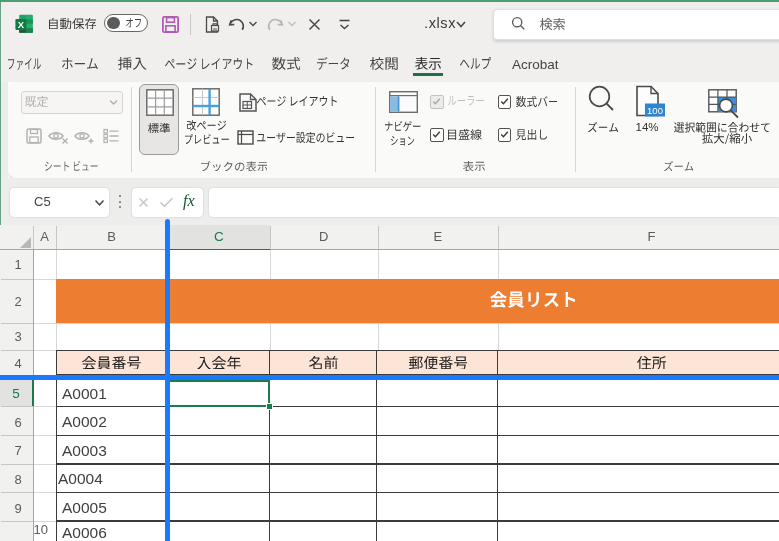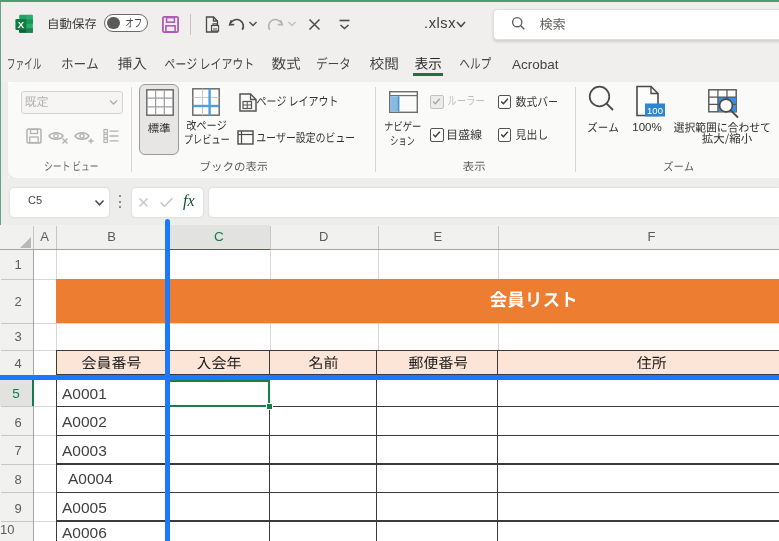--- a/index.html
+++ b/index.html
@@ -306,21 +306,21 @@
       <g transform="scale(0.92,1) translate(-0.92,9.76)">
         <path fill="#323130" d="M8.7 -9.4Q8.9 -9.2 9 -8.9Q9.2 -8.6 9.4 -8.3Q9.5 -8 9.6 -7.8L9 -7.5Q8.8 -7.9 8.6 -8.3Q8.3 -8.8 8.1 -9.1ZM10 -9.8Q10.2 -9.6 10.3 -9.3Q10.5 -9 10.7 -8.7Q10.9 -8.4 11 -8.2L10.4 -7.9Q10.2 -8.3 9.9 -8.7Q9.6 -9.2 9.4 -9.5ZM9 -7.5Q8.9 -7.4 8.8 -7.3Q8.7 -7.1 8.7 -7Q8.5 -6.4 8.1 -5.7Q7.8 -5.1 7.3 -4.4Q6.9 -3.7 6.4 -3.2Q5.8 -2.5 5 -1.8Q4.2 -1.1 3.4 -0.5Q2.6 0 1.7 0.5L0.9 -0.3Q1.8 -0.7 2.7 -1.2Q3.6 -1.8 4.3 -2.4Q5.1 -3.1 5.7 -3.7Q6.1 -4.2 6.4 -4.7Q6.8 -5.3 7.1 -5.9Q7.4 -6.5 7.6 -6.9Q7.5 -6.9 7.1 -6.9Q6.8 -6.9 6.3 -6.9Q5.8 -6.9 5.3 -6.9Q4.8 -6.9 4.3 -6.9Q3.9 -6.9 3.5 -6.9Q3.2 -6.9 3.1 -6.9Q2.9 -6.9 2.6 -6.9Q2.4 -6.9 2.2 -6.9Q2 -6.9 1.9 -6.9V-7.9Q2 -7.9 2.2 -7.9Q2.4 -7.9 2.7 -7.9Q2.9 -7.8 3.1 -7.8Q3.2 -7.8 3.5 -7.8Q3.9 -7.8 4.3 -7.8Q4.8 -7.8 5.3 -7.8Q5.8 -7.8 6.3 -7.8Q6.7 -7.8 7.1 -7.8Q7.4 -7.8 7.5 -7.8Q7.8 -7.8 8 -7.9Q8.3 -7.9 8.4 -7.9ZM6.5 -3.8Q7 -3.4 7.5 -2.9Q8 -2.5 8.5 -2Q9 -1.5 9.4 -1Q9.8 -0.5 10.1 -0.2L9.3 0.5Q8.9 -0 8.3 -0.7Q7.8 -1.3 7.1 -2Q6.5 -2.6 5.9 -3.1Z M12.7 -5Q12.8 -5 13.1 -5Q13.4 -4.9 13.7 -4.9Q14 -4.9 14.3 -4.9Q14.5 -4.9 14.8 -4.9Q15.2 -4.9 15.7 -4.9Q16.3 -4.9 16.8 -4.9Q17.4 -4.9 18 -4.9Q18.6 -4.9 19.1 -4.9Q19.6 -4.9 20 -4.9Q20.4 -4.9 20.6 -4.9Q21 -4.9 21.3 -4.9Q21.6 -5 21.8 -5V-3.9Q21.6 -3.9 21.3 -3.9Q21 -3.9 20.6 -3.9Q20.4 -3.9 20 -3.9Q19.6 -3.9 19.1 -3.9Q18.6 -3.9 18 -3.9Q17.4 -3.9 16.8 -3.9Q16.3 -3.9 15.7 -3.9Q15.2 -3.9 14.8 -3.9Q14.5 -3.9 14.3 -3.9Q13.8 -3.9 13.4 -3.9Q12.9 -3.9 12.7 -3.9Z M29 -8.6Q28.9 -8.4 28.8 -8.1Q28.7 -7.9 28.6 -7.5Q28.5 -7.2 28.4 -6.7Q28.2 -6.2 28 -5.6Q27.8 -4.9 27.6 -4.3Q27.3 -3.6 27.1 -3Q26.9 -2.3 26.7 -1.8Q26.5 -1.3 26.4 -1L25.4 -1Q25.5 -1.3 25.7 -1.9Q25.9 -2.4 26.1 -3.1Q26.4 -3.7 26.6 -4.4Q26.8 -5.1 27 -5.7Q27.2 -6.4 27.4 -6.9Q27.5 -7.4 27.6 -7.7Q27.7 -8.1 27.8 -8.3Q27.8 -8.6 27.9 -8.8ZM31.2 -4.7Q31.5 -4.3 31.9 -3.7Q32.2 -3.1 32.6 -2.4Q33 -1.7 33.3 -1.1Q33.6 -0.5 33.7 -0L32.8 0.4Q32.6 -0.1 32.3 -0.7Q32 -1.4 31.7 -2Q31.3 -2.7 31 -3.3Q30.6 -3.9 30.3 -4.3ZM24.9 -1.3Q25.3 -1.3 25.9 -1.4Q26.5 -1.4 27.2 -1.5Q27.9 -1.5 28.6 -1.6Q29.3 -1.7 30 -1.8Q30.7 -1.8 31.3 -1.9Q31.8 -2 32.2 -2L32.4 -1.1Q32 -1.1 31.5 -1Q30.9 -1 30.2 -0.9Q29.5 -0.8 28.7 -0.7Q28 -0.6 27.3 -0.6Q26.6 -0.5 26 -0.4Q25.4 -0.4 25 -0.3Q24.8 -0.3 24.5 -0.3Q24.3 -0.2 24 -0.2L23.8 -1.3Q24.1 -1.3 24.4 -1.3Q24.7 -1.3 24.9 -1.3Z"></path>
       </g>
     </svg>
   <svg class="ab" style="left:634px;top:85px;" width="32" height="33" viewBox="0 0 32 33">
     <path d="M3 1.5 h14 l7 7 v22 h-21 z" fill="#fdfdfd" stroke="#4a4a4a" stroke-width="1.6"></path>
     <path d="M17 1.5 v7 h7" fill="none" stroke="#4a4a4a" stroke-width="1.4"></path>
     <rect x="11" y="18.5" width="20" height="13" fill="#2e86d0"></rect>
     <text x="21" y="28.6" font-size="9.5" fill="#fff" text-anchor="middle" font-family="Liberation Sans">100</text>
   </svg>
-  <div class="ab" style="left:617px;top:121px;width:60px;text-align:center;font-size:11.5px;color:#323130;">100%</div>
+  <div class="ab" style="left:617px;top:121px;width:60px;text-align:center;font-size:11.5px;color:#323130;">14%</div>
   <svg class="ab" style="left:708px;top:89px;" width="32" height="31" viewBox="0 0 32 31">
     <rect x="0.8" y="0.8" width="27.4" height="22" fill="#fdfdfd" stroke="#555" stroke-width="1.4"></rect>
     <rect x="9.9" y="8.1" width="18.3" height="14.7" fill="#3c8ee0"></rect>
     <path d="M9.9 0.8 v22 M19 0.8 v22 M0.8 8.1 h27.4 M0.8 15.4 h27.4" stroke="#555" stroke-width="1.2"></path>
     <circle cx="18" cy="16.5" r="6.4" fill="#fdfdfd" stroke="#4a4a4a" stroke-width="1.6"></circle>
     <path d="M22.8 21.3 L30 28.5" stroke="#4a4a4a" stroke-width="1.9"></path>
   </svg>
   <svg class="ab" style="left:673.9px;top:122.2px;" width="95.7" height="10.7" viewBox="0 0 95.7 10.7">
       <g transform="scale(0.94,1) translate(-0.39,9.72)">
         <path fill="#323130" d="M2.8 -5.1V-1H1.9V-4.3H0.5V-5.1ZM2.8 -1.4Q3.2 -0.8 3.9 -0.4Q4.7 -0.1 5.7 -0.1Q6.2 -0.1 6.9 -0.1Q7.6 -0.1 8.4 -0.1Q9.1 -0.1 9.8 -0.1Q10.6 -0.1 11.1 -0.2Q11.1 -0.1 11 0.1Q10.9 0.2 10.9 0.4Q10.9 0.5 10.8 0.7Q10.3 0.7 9.7 0.7Q9 0.7 8.3 0.7Q7.5 0.7 6.9 0.7Q6.2 0.7 5.7 0.7Q4.6 0.6 3.7 0.3Q2.9 -0 2.4 -0.7Q2 -0.3 1.6 0.1Q1.3 0.4 0.8 0.8L0.4 0Q0.8 -0.3 1.2 -0.7Q1.6 -1 2 -1.4ZM0.6 -9 1.2 -9.4Q1.6 -9.1 1.9 -8.8Q2.3 -8.4 2.6 -8.1Q2.9 -7.8 3 -7.5L2.3 -7Q2.1 -7.3 1.9 -7.6Q1.6 -8 1.3 -8.3Q0.9 -8.7 0.6 -9ZM3.6 -4.8H10.6V-4.1H3.6ZM3.2 -3H10.9V-2.4H3.2ZM5.3 -5.6H6.1V-2.7H5.3ZM8 -5.6H8.8V-2.7H8ZM3.9 -7.9H5.9V-8.6H3.5V-9.2H6.7V-7.3H3.9ZM3.7 -7.9H4.4V-6.7Q4.4 -6.5 4.5 -6.4Q4.5 -6.4 4.8 -6.4Q4.9 -6.4 5 -6.4Q5.2 -6.4 5.4 -6.4Q5.6 -6.4 5.8 -6.4Q6 -6.4 6.1 -6.4Q6.3 -6.4 6.3 -6.5Q6.4 -6.6 6.4 -7Q6.5 -6.9 6.7 -6.8Q6.9 -6.8 7.1 -6.7Q7 -6.2 6.8 -6Q6.6 -5.8 6.2 -5.8Q6.1 -5.8 5.9 -5.8Q5.7 -5.8 5.5 -5.8Q5.2 -5.8 5 -5.8Q4.8 -5.8 4.7 -5.8Q4.3 -5.8 4.1 -5.9Q3.8 -5.9 3.7 -6.1Q3.7 -6.3 3.7 -6.7ZM7.7 -7.9H9.7V-8.6H7.2V-9.2H10.4V-7.3H7.7ZM7.4 -7.9H8.2V-6.7Q8.2 -6.5 8.3 -6.5Q8.3 -6.4 8.6 -6.4Q8.7 -6.4 8.9 -6.4Q9.1 -6.4 9.3 -6.4Q9.5 -6.4 9.7 -6.4Q9.9 -6.4 10 -6.4Q10.2 -6.4 10.3 -6.5Q10.3 -6.6 10.4 -7Q10.5 -6.9 10.7 -6.9Q10.9 -6.8 11 -6.8Q11 -6.2 10.8 -6Q10.6 -5.8 10.1 -5.8Q10 -5.8 9.8 -5.8Q9.6 -5.8 9.3 -5.8Q9.1 -5.8 8.8 -5.8Q8.6 -5.8 8.5 -5.8Q8.1 -5.8 7.9 -5.9Q7.6 -5.9 7.5 -6.1Q7.4 -6.3 7.4 -6.7ZM7.8 -1.8 8.4 -2.2Q8.9 -2 9.3 -1.8Q9.7 -1.5 10.1 -1.3Q10.5 -1 10.8 -0.8L9.9 -0.4Q9.6 -0.8 9 -1.1Q8.4 -1.5 7.8 -1.8ZM5.7 -2.2 6.5 -2Q6 -1.6 5.4 -1.2Q4.8 -0.7 4.2 -0.5Q4.1 -0.6 4 -0.7Q3.9 -0.8 3.8 -0.9Q3.6 -1 3.6 -1Q4.1 -1.3 4.7 -1.6Q5.3 -1.9 5.7 -2.2Z M16.7 -9H17.6V-5.1Q17.6 -4.4 17.5 -3.6Q17.5 -2.8 17.3 -2Q17.1 -1.2 16.7 -0.4Q16.4 0.3 15.8 0.9Q15.7 0.8 15.6 0.7Q15.5 0.6 15.4 0.5Q15.2 0.4 15.1 0.3Q15.7 -0.2 16 -0.9Q16.3 -1.6 16.5 -2.3Q16.6 -3 16.7 -3.7Q16.7 -4.4 16.7 -5.1ZM19.8 -4.7Q20 -3.6 20.4 -2.6Q20.8 -1.7 21.4 -1Q22 -0.2 22.8 0.2Q22.7 0.3 22.5 0.4Q22.4 0.5 22.3 0.7Q22.2 0.8 22.1 0.9Q21.3 0.4 20.7 -0.4Q20.1 -1.2 19.6 -2.2Q19.2 -3.3 19 -4.6ZM17.1 -9H22.1V-4.4H17.1V-5.2H21.3V-8.2H17.1ZM12 -7.3H16.2V-6.5H12ZM13.8 -9.7H14.6V-0.1Q14.6 0.3 14.5 0.5Q14.4 0.7 14.1 0.8Q13.9 0.9 13.5 0.9Q13.1 0.9 12.4 0.9Q12.4 0.8 12.3 0.5Q12.3 0.3 12.2 0.1Q12.6 0.1 13 0.1Q13.4 0.1 13.5 0.1Q13.6 0.1 13.7 0.1Q13.8 0 13.8 -0.1ZM11.9 -3.6Q12.4 -3.7 13.1 -3.9Q13.8 -4 14.6 -4.2Q15.4 -4.4 16.2 -4.6L16.2 -3.8Q15.2 -3.5 14.1 -3.2Q13 -3 12.1 -2.8Z M23.7 -6.3H28.8V-5.7H23.7ZM23.5 -1.1H29V-0.4H23.5ZM29.7 -6.5H33.1V-5.7H29.7ZM25.9 -6.9H26.6V0.9H25.9ZM24.7 -3.1V-2.4H27.8V-3.1ZM24.7 -4.4V-3.7H27.8V-4.4ZM24 -5H28.6V-1.8H24ZM29.3 -6.5H30.1V-0.5Q30.1 -0.2 30.3 -0.1Q30.4 0 30.8 0Q30.9 0 31.1 0Q31.4 0 31.7 0Q32 0 32.3 0Q32.6 0 32.7 0Q33 0 33.1 -0.1Q33.2 -0.2 33.3 -0.6Q33.3 -0.9 33.3 -1.5Q33.5 -1.4 33.7 -1.3Q33.9 -1.2 34.1 -1.2Q34.1 -0.4 33.9 0Q33.8 0.4 33.5 0.6Q33.3 0.8 32.8 0.8Q32.7 0.8 32.5 0.8Q32.3 0.8 32 0.8Q31.7 0.8 31.5 0.8Q31.2 0.8 31 0.8Q30.8 0.8 30.7 0.8Q30.2 0.8 29.9 0.7Q29.6 0.6 29.4 0.3Q29.3 -0 29.3 -0.5ZM32.7 -6.5H33.5V-3Q33.5 -2.7 33.4 -2.5Q33.3 -2.3 33.1 -2.2Q32.9 -2.1 32.5 -2.1Q32.1 -2.1 31.5 -2.1Q31.4 -2.3 31.3 -2.5Q31.3 -2.7 31.2 -2.9Q31.6 -2.9 32 -2.9Q32.4 -2.9 32.5 -2.9Q32.6 -2.9 32.6 -2.9Q32.7 -3 32.7 -3.1ZM24.9 -8.8H28.6V-8H24.9ZM29.3 -8.8H34V-8H29.3ZM25.1 -9.7 25.9 -9.5Q25.6 -8.7 25.1 -8Q24.6 -7.3 24.1 -6.8Q24.1 -6.9 23.9 -7Q23.8 -7.1 23.7 -7.2Q23.5 -7.2 23.4 -7.3Q23.9 -7.7 24.4 -8.4Q24.8 -9 25.1 -9.7ZM29.6 -9.7 30.5 -9.5Q30.1 -8.7 29.6 -8.1Q29.1 -7.4 28.6 -6.9Q28.5 -7 28.3 -7.1Q28.2 -7.1 28.1 -7.2Q27.9 -7.3 27.8 -7.4Q28.4 -7.8 28.9 -8.4Q29.4 -9 29.6 -9.7ZM25.5 -8.2 26.3 -8.4Q26.4 -8.1 26.6 -7.8Q26.8 -7.4 26.9 -7.2L26.1 -7Q26 -7.2 25.9 -7.6Q25.7 -7.9 25.5 -8.2ZM30.4 -8.2 31.1 -8.4Q31.4 -8.1 31.7 -7.8Q31.9 -7.4 32.1 -7.1L31.3 -6.8Q31.2 -7.1 30.9 -7.5Q30.6 -7.9 30.4 -8.2Z M37.1 -6.3H43.6V-5.6H37.1ZM37 -4.1H43.6V-3.3H37ZM41.2 -7.8H42V-1H41.2ZM38.6 -7.8H39.4V-4.8Q39.4 -4 39.3 -3.3Q39.1 -2.5 38.8 -1.9Q38.4 -1.3 37.6 -0.8Q37.6 -0.9 37.5 -1Q37.4 -1.1 37.3 -1.2Q37.2 -1.3 37.1 -1.4Q37.8 -1.8 38.1 -2.3Q38.4 -2.9 38.5 -3.5Q38.6 -4.1 38.6 -4.8ZM35.5 -9.1H45.1V0.9H44.2V-8.3H36.3V0.9H35.5ZM36 -0.4H44.5V0.4H36Z M51.2 -7.8Q51.7 -7.7 52.3 -7.7Q53 -7.6 53.6 -7.6Q54.3 -7.6 54.9 -7.7Q55.5 -7.7 56 -7.8V-6.8Q55.5 -6.8 54.9 -6.8Q54.3 -6.7 53.6 -6.7Q53 -6.7 52.3 -6.8Q51.7 -6.8 51.2 -6.8ZM51.7 -3.1Q51.6 -2.8 51.6 -2.5Q51.5 -2.3 51.5 -2Q51.5 -1.8 51.6 -1.6Q51.7 -1.5 51.9 -1.3Q52.1 -1.2 52.5 -1.1Q52.9 -1 53.5 -1Q54.2 -1 54.9 -1.1Q55.6 -1.1 56.3 -1.3L56.3 -0.3Q55.8 -0.2 55.1 -0.1Q54.4 -0.1 53.5 -0.1Q52 -0.1 51.3 -0.5Q50.7 -1 50.7 -1.8Q50.7 -2.1 50.7 -2.4Q50.8 -2.7 50.9 -3.2ZM49.1 -8.6Q49 -8.6 49 -8.4Q48.9 -8.3 48.9 -8.1Q48.9 -8 48.8 -7.9Q48.8 -7.6 48.7 -7.1Q48.6 -6.7 48.5 -6.2Q48.5 -5.8 48.4 -5.3Q48.3 -4.8 48.3 -4.3Q48.3 -3.9 48.3 -3.5Q48.3 -3.1 48.3 -2.7Q48.3 -2.3 48.4 -1.9Q48.5 -2.1 48.6 -2.4Q48.7 -2.7 48.8 -3Q48.9 -3.3 49 -3.5L49.5 -3.2Q49.4 -2.8 49.2 -2.3Q49 -1.8 48.9 -1.3Q48.8 -0.9 48.7 -0.6Q48.7 -0.5 48.7 -0.3Q48.6 -0.2 48.6 -0.1Q48.7 0 48.7 0.1Q48.7 0.2 48.7 0.3L47.9 0.4Q47.7 -0.2 47.6 -1.2Q47.4 -2.1 47.4 -3.3Q47.4 -4 47.5 -4.6Q47.5 -5.3 47.6 -5.9Q47.7 -6.5 47.8 -7Q47.9 -7.6 47.9 -7.9Q48 -8.1 48 -8.3Q48 -8.6 48 -8.7Z M60.4 -5.9H66.2V-5.1H60.4ZM60.1 -0.3H66.3V0.5H60.1ZM59.8 -3.7H66.8V0.9H65.9V-2.9H60.6V0.9H59.8ZM63.2 -8.8Q62.8 -8.1 62 -7.3Q61.3 -6.6 60.3 -5.9Q59.4 -5.2 58.4 -4.7Q58.4 -4.8 58.3 -4.9Q58.2 -5 58.1 -5.2Q58 -5.3 57.9 -5.4Q58.9 -5.9 59.8 -6.6Q60.8 -7.3 61.5 -8.1Q62.3 -8.9 62.7 -9.6H63.6Q64.1 -9 64.7 -8.4Q65.3 -7.8 65.9 -7.2Q66.6 -6.7 67.3 -6.3Q68 -5.8 68.7 -5.5Q68.5 -5.3 68.4 -5.1Q68.2 -4.9 68.1 -4.7Q67.5 -5.1 66.8 -5.6Q66.1 -6 65.4 -6.6Q64.8 -7.1 64.2 -7.7Q63.6 -8.2 63.2 -8.8Z M75.1 -0.8Q75.8 -0.9 76.5 -1.2Q77.1 -1.4 77.6 -1.8Q78.2 -2.1 78.5 -2.7Q78.8 -3.3 78.8 -4Q78.8 -4.3 78.6 -4.7Q78.5 -5 78.2 -5.3Q77.9 -5.7 77.5 -5.9Q77.1 -6 76.5 -6Q75.4 -6 74.4 -5.5Q73.5 -4.9 72.6 -4.1L72.6 -5.1Q73.7 -6.1 74.7 -6.5Q75.8 -6.9 76.7 -6.9Q77.5 -6.9 78.1 -6.5Q78.8 -6.2 79.3 -5.5Q79.7 -4.9 79.7 -4Q79.7 -3.1 79.4 -2.4Q79.1 -1.8 78.5 -1.3Q78 -0.8 77.2 -0.5Q76.4 -0.1 75.5 0ZM72.5 -6.4Q72.3 -6.4 72.1 -6.3Q71.8 -6.3 71.4 -6.2Q71.1 -6.2 70.7 -6.1Q70.3 -6.1 70 -6L69.9 -7Q70.1 -7 70.3 -7Q70.4 -7 70.7 -7Q70.9 -7 71.2 -7Q71.6 -7.1 72 -7.1Q72.4 -7.2 72.7 -7.2Q73 -7.3 73.2 -7.4L73.6 -7Q73.5 -6.8 73.3 -6.6Q73.2 -6.4 73.1 -6.2Q73 -6 72.9 -5.9L72.5 -4.3Q72.3 -4 72 -3.6Q71.8 -3.1 71.4 -2.7Q71.1 -2.2 70.8 -1.8Q70.5 -1.3 70.2 -0.9L69.6 -1.7Q69.8 -2 70.1 -2.4Q70.4 -2.8 70.8 -3.2Q71.1 -3.6 71.4 -4.1Q71.7 -4.5 72 -4.9Q72.2 -5.3 72.3 -5.5L72.4 -6.1ZM72.4 -8.3Q72.4 -8.5 72.4 -8.7Q72.4 -8.9 72.3 -9.1L73.4 -9.1Q73.4 -8.9 73.3 -8.4Q73.2 -7.9 73.2 -7.2Q73.1 -6.6 73 -5.8Q73 -5.1 72.9 -4.4Q72.9 -3.6 72.9 -3Q72.9 -2.5 72.9 -2.1Q72.9 -1.6 72.9 -1.2Q72.9 -0.8 72.9 -0.3Q73 -0.1 73 0.1Q73 0.3 73 0.4H72Q72 0.3 72 0.1Q72 -0.1 72 -0.2Q72 -0.8 72 -1.2Q72.1 -1.7 72.1 -2.1Q72.1 -2.6 72.1 -3.2Q72.1 -3.4 72.1 -3.9Q72.1 -4.3 72.2 -4.9Q72.2 -5.4 72.2 -5.9Q72.3 -6.5 72.3 -7Q72.3 -7.5 72.3 -7.8Q72.4 -8.2 72.4 -8.3Z M89 -8.9Q89 -8.8 89 -8.6Q89 -8.5 89 -8.3Q89 -8.2 89 -8Q89 -7.7 88.9 -7.3Q88.9 -6.9 88.9 -6.6Q88.9 -6.2 88.9 -5.9Q88.9 -5.5 88.9 -5Q88.9 -4.4 88.8 -4Q88.8 -3.5 88.7 -3.2Q88.7 -2.8 88.5 -2.7Q88.3 -2.5 87.9 -2.5Q87.7 -2.5 87.4 -2.6Q87.1 -2.6 86.8 -2.6Q86.5 -2.7 86.3 -2.7L86.4 -3.5Q86.7 -3.4 87 -3.4Q87.3 -3.3 87.5 -3.3Q87.7 -3.3 87.8 -3.4Q87.9 -3.5 88 -3.7Q88 -3.9 88 -4.3Q88 -4.6 88.1 -5.1Q88.1 -5.5 88.1 -5.9Q88.1 -6.2 88.1 -6.6Q88.1 -7 88.1 -7.3Q88.1 -7.7 88.1 -8Q88.1 -8.1 88.1 -8.3Q88.1 -8.5 88.1 -8.6Q88.1 -8.8 88 -8.9ZM84.5 -8.5Q84.4 -8.3 84.4 -8.1Q84.4 -7.8 84.4 -7.6Q84.4 -7.2 84.4 -6.6Q84.4 -6.1 84.4 -5.4Q84.4 -4.8 84.4 -4.2Q84.4 -3.6 84.4 -3.1Q84.4 -2.6 84.4 -2.4Q84.4 -1.9 84.5 -1.6Q84.5 -1.3 84.7 -1.1Q84.9 -0.9 85.3 -0.8Q85.7 -0.7 86.4 -0.7Q87.1 -0.7 87.7 -0.7Q88.4 -0.8 88.9 -0.8Q89.5 -0.9 89.9 -1L89.8 0Q89.5 0 88.9 0.1Q88.3 0.1 87.7 0.2Q87.1 0.2 86.5 0.2Q85.5 0.2 84.9 0.1Q84.3 -0.1 84 -0.3Q83.7 -0.6 83.6 -1.1Q83.5 -1.6 83.5 -2.2Q83.5 -2.5 83.5 -2.9Q83.5 -3.4 83.5 -3.9Q83.5 -4.5 83.5 -5.1Q83.5 -5.6 83.5 -6.2Q83.5 -6.7 83.5 -7Q83.5 -7.4 83.5 -7.5Q83.5 -7.8 83.5 -8Q83.5 -8.2 83.5 -8.5ZM81 -5.8Q81.3 -5.8 81.6 -5.8Q81.9 -5.8 82.2 -5.8Q82.6 -5.9 83.3 -5.9Q84 -6 84.9 -6.1Q85.8 -6.2 86.7 -6.2Q87.7 -6.3 88.6 -6.4Q89.5 -6.5 90.2 -6.5Q90.4 -6.5 90.7 -6.5Q90.9 -6.6 91.1 -6.6V-5.7Q91 -5.7 90.9 -5.7Q90.7 -5.7 90.5 -5.7Q90.3 -5.7 90.2 -5.7Q89.7 -5.7 89.1 -5.6Q88.4 -5.6 87.7 -5.5Q86.9 -5.4 86.1 -5.4Q85.3 -5.3 84.6 -5.2Q83.8 -5.1 83.2 -5.1Q82.6 -5 82.3 -5Q82.1 -4.9 81.9 -4.9Q81.7 -4.9 81.5 -4.9Q81.3 -4.8 81.1 -4.8Z M93 -7.6Q93.3 -7.7 93.6 -7.7Q93.8 -7.7 94 -7.7Q94.3 -7.7 94.8 -7.8Q95.3 -7.8 96 -7.9Q96.7 -8 97.5 -8Q98.2 -8.1 99 -8.2Q99.7 -8.2 100.2 -8.3Q100.8 -8.3 101.3 -8.3Q101.8 -8.4 102.1 -8.4L102.1 -7.5Q101.8 -7.5 101.4 -7.4Q101 -7.4 100.6 -7.4Q100.2 -7.4 99.9 -7.3Q99.3 -7.1 98.8 -6.7Q98.3 -6.3 98 -5.8Q97.6 -5.2 97.4 -4.7Q97.3 -4.1 97.3 -3.6Q97.3 -3 97.5 -2.5Q97.7 -2 98.1 -1.6Q98.5 -1.3 99 -1Q99.5 -0.8 100.1 -0.7Q100.7 -0.6 101.2 -0.6L100.9 0.4Q100.3 0.3 99.6 0.2Q99 0 98.4 -0.3Q97.8 -0.6 97.3 -1Q96.9 -1.5 96.6 -2.1Q96.3 -2.7 96.3 -3.4Q96.3 -4.3 96.7 -5.1Q97 -5.9 97.5 -6.4Q98 -7 98.5 -7.3Q98.1 -7.3 97.6 -7.2Q97 -7.2 96.4 -7.1Q95.8 -7 95.2 -6.9Q94.5 -6.9 94 -6.8Q93.4 -6.7 93.1 -6.6Z"></path>
@@ -331,21 +331,21 @@
         <path fill="#323130" d="M7.3 -9.6H8.1V-7.3H7.3ZM4.8 -7.7H10.9V-6.9H4.8ZM4.5 -7.7H5.3V-5.1Q5.3 -4.4 5.2 -3.6Q5.2 -2.9 5 -2.1Q4.9 -1.2 4.6 -0.5Q4.3 0.3 3.9 0.9Q3.8 0.8 3.7 0.7Q3.5 0.6 3.4 0.6Q3.3 0.5 3.2 0.4Q3.6 -0.2 3.9 -0.9Q4.1 -1.6 4.3 -2.3Q4.4 -3 4.4 -3.7Q4.5 -4.4 4.5 -5.1ZM7.2 -6.2 8.1 -6Q8 -5.3 7.8 -4.5Q7.6 -3.7 7.4 -3Q7.3 -2.2 7.1 -1.5Q6.9 -0.8 6.7 -0.2L5.9 -0.4Q6.1 -1 6.3 -1.7Q6.5 -2.4 6.7 -3.2Q6.8 -4 7 -4.7Q7.1 -5.5 7.2 -6.2ZM5 -0.6Q5.7 -0.7 6.5 -0.7Q7.3 -0.8 8.3 -0.9Q9.2 -1 10.2 -1L10.2 -0.3Q9.3 -0.2 8.4 -0.1Q7.5 -0 6.7 0.1Q5.9 0.1 5.2 0.2ZM8.6 -3.4 9.3 -3.6Q9.7 -3 10.1 -2.2Q10.5 -1.4 10.7 -0.7Q11 0 11.1 0.6L10.3 0.9Q10.2 0.3 10 -0.4Q9.7 -1.1 9.3 -1.9Q9 -2.7 8.6 -3.4ZM0.3 -3.5Q1 -3.7 2 -4Q3 -4.3 4 -4.6L4.1 -3.8Q3.2 -3.5 2.2 -3.2Q1.3 -2.9 0.5 -2.7ZM0.5 -7.3H4V-6.5H0.5ZM2.1 -9.7H2.9V-0.1Q2.9 0.2 2.8 0.4Q2.7 0.6 2.5 0.7Q2.3 0.9 1.9 0.9Q1.5 0.9 1 0.9Q1 0.7 0.9 0.5Q0.8 0.3 0.7 0.1Q1.1 0.1 1.4 0.1Q1.7 0.1 1.9 0.1Q2 0.1 2 0Q2.1 -0 2.1 -0.1Z M12.2 -6.4H22.3V-5.5H12.2ZM17.8 -6Q18.2 -4.6 18.8 -3.4Q19.5 -2.2 20.4 -1.3Q21.3 -0.4 22.5 0.1Q22.4 0.2 22.3 0.3Q22.2 0.5 22.1 0.6Q21.9 0.8 21.9 0.9Q20.6 0.3 19.7 -0.7Q18.7 -1.7 18.1 -3Q17.4 -4.3 17 -5.8ZM16.8 -9.7H17.7Q17.7 -8.9 17.7 -8Q17.6 -7.1 17.5 -6.1Q17.4 -5.1 17.1 -4.1Q16.7 -3.1 16.2 -2.2Q15.6 -1.3 14.8 -0.5Q13.9 0.3 12.6 0.9Q12.5 0.7 12.4 0.5Q12.2 0.3 12 0.2Q13.2 -0.3 14 -1.1Q14.9 -1.8 15.4 -2.7Q15.9 -3.6 16.2 -4.5Q16.5 -5.4 16.6 -6.4Q16.7 -7.3 16.8 -8.1Q16.8 -9 16.8 -9.7Z M23.1 2.1 26.6 -9.1H27.3L23.9 2.1Z M34.7 -9.7H35.6V-8.1H34.7ZM35.9 -6.3 36.7 -6.1Q36.6 -5.6 36.4 -5Q36.3 -4.5 36.2 -4.1L35.5 -4.3Q35.5 -4.6 35.6 -4.9Q35.7 -5.3 35.8 -5.6Q35.8 -6 35.9 -6.3ZM32 -8.5H38.4V-6.8H37.6V-7.8H32.8V-6.6H32ZM33.3 -7 34.1 -6.8Q33.9 -6.1 33.6 -5.4Q33.3 -4.6 32.9 -3.9Q32.5 -3.3 32.1 -2.7Q32 -2.8 31.9 -3Q31.7 -3.2 31.6 -3.3Q32 -3.8 32.4 -4.4Q32.7 -5 32.9 -5.7Q33.2 -6.4 33.3 -7ZM34.1 -6.5H38.4V-5.8H34.1ZM34.7 -2.5H37.8V-1.8H34.7ZM34.7 -0.3H37.8V0.4H34.7ZM34.3 -4.6H38.2V0.8H37.4V-3.9H35.1V0.9H34.3ZM29.8 -9.7 30.5 -9.4Q30.3 -8.9 30.1 -8.5Q29.8 -8 29.6 -7.6Q29.3 -7.2 29.1 -6.8L28.5 -7.1Q28.8 -7.4 29 -7.9Q29.2 -8.3 29.4 -8.8Q29.6 -9.3 29.8 -9.7ZM31 -8.3 31.7 -8Q31.3 -7.4 30.9 -6.7Q30.4 -5.9 29.9 -5.3Q29.5 -4.6 29.1 -4.1L28.5 -4.4Q28.8 -4.8 29.2 -5.3Q29.5 -5.8 29.8 -6.3Q30.2 -6.8 30.5 -7.4Q30.8 -7.9 31 -8.3ZM27.9 -7.3 28.4 -7.8Q28.7 -7.5 29 -7.2Q29.3 -6.9 29.6 -6.6Q29.8 -6.2 30 -6L29.5 -5.3Q29.4 -5.6 29.1 -6Q28.9 -6.3 28.5 -6.6Q28.2 -7 27.9 -7.3ZM30.6 -5.8 31.2 -6Q31.5 -5.5 31.8 -4.9Q32 -4.2 32.1 -3.8L31.4 -3.5Q31.4 -3.8 31.3 -4.2Q31.1 -4.6 31 -5Q30.8 -5.4 30.6 -5.8ZM27.8 -4.6Q28.5 -4.6 29.5 -4.7Q30.5 -4.7 31.5 -4.8L31.5 -4Q30.6 -4 29.6 -3.9Q28.7 -3.8 27.9 -3.8ZM30.8 -3 31.4 -3.1Q31.6 -2.6 31.7 -2.1Q31.9 -1.5 32 -1L31.3 -0.8Q31.3 -1.3 31.1 -1.9Q31 -2.5 30.8 -3ZM28.5 -3.1 29.2 -3Q29.1 -2.2 28.9 -1.4Q28.7 -0.6 28.5 -0Q28.4 -0.1 28.3 -0.1Q28.1 -0.2 28 -0.3Q27.9 -0.3 27.8 -0.3Q28.1 -0.9 28.3 -1.6Q28.4 -2.3 28.5 -3.1ZM29.7 -4.2H30.4V0.9H29.7ZM32.7 -4.7 33.4 -5.4 33.4 -5.4V0.9H32.7Z M44.3 -9.5H45.3V-0.3Q45.3 0.2 45.1 0.4Q45 0.7 44.7 0.8Q44.4 0.9 43.8 0.9Q43.3 0.9 42.5 0.9Q42.4 0.8 42.4 0.6Q42.3 0.5 42.3 0.3Q42.2 0.1 42.1 0Q42.5 0 42.9 0Q43.3 0 43.6 0Q43.9 0 44 0Q44.2 0 44.3 -0Q44.3 -0.1 44.3 -0.3ZM47.1 -6.6 47.9 -6.9Q48.5 -6.1 48.9 -5.1Q49.4 -4.2 49.7 -3.3Q50.1 -2.5 50.2 -1.8L49.3 -1.4Q49.2 -2.1 48.8 -3Q48.5 -3.9 48.1 -4.8Q47.6 -5.7 47.1 -6.6ZM41.3 -6.8 42.3 -6.6Q42.1 -5.8 41.8 -4.9Q41.5 -3.9 41.1 -3.1Q40.7 -2.2 40.2 -1.6Q40.1 -1.7 39.9 -1.8Q39.8 -1.8 39.6 -1.9Q39.5 -2 39.4 -2Q39.9 -2.7 40.3 -3.5Q40.7 -4.3 40.9 -5.2Q41.2 -6 41.3 -6.8Z"></path>
       </g>
     </svg>
   <svg class="ab" style="left:663.8px;top:160.9px;" width="29.5" height="10.3" viewBox="0 0 29.5 10.3">
       <g transform="scale(0.9,1) translate(-0.92,9.76)">
         <path fill="#605e5c" d="M8.7 -9.4Q8.9 -9.2 9 -8.9Q9.2 -8.6 9.4 -8.3Q9.5 -8 9.6 -7.8L9 -7.5Q8.8 -7.9 8.6 -8.3Q8.3 -8.8 8.1 -9.1ZM10 -9.8Q10.2 -9.6 10.3 -9.3Q10.5 -9 10.7 -8.7Q10.9 -8.4 11 -8.2L10.4 -7.9Q10.2 -8.3 9.9 -8.7Q9.6 -9.2 9.4 -9.5ZM9 -7.5Q8.9 -7.4 8.8 -7.3Q8.7 -7.1 8.7 -7Q8.5 -6.4 8.1 -5.7Q7.8 -5.1 7.3 -4.4Q6.9 -3.7 6.4 -3.2Q5.8 -2.5 5 -1.8Q4.2 -1.1 3.4 -0.5Q2.6 0 1.7 0.5L0.9 -0.3Q1.8 -0.7 2.7 -1.2Q3.6 -1.8 4.3 -2.4Q5.1 -3.1 5.7 -3.7Q6.1 -4.2 6.4 -4.7Q6.8 -5.3 7.1 -5.9Q7.4 -6.5 7.6 -6.9Q7.5 -6.9 7.1 -6.9Q6.8 -6.9 6.3 -6.9Q5.8 -6.9 5.3 -6.9Q4.8 -6.9 4.3 -6.9Q3.9 -6.9 3.5 -6.9Q3.2 -6.9 3.1 -6.9Q2.9 -6.9 2.6 -6.9Q2.4 -6.9 2.2 -6.9Q2 -6.9 1.9 -6.9V-7.9Q2 -7.9 2.2 -7.9Q2.4 -7.9 2.7 -7.9Q2.9 -7.8 3.1 -7.8Q3.2 -7.8 3.5 -7.8Q3.9 -7.8 4.3 -7.8Q4.8 -7.8 5.3 -7.8Q5.8 -7.8 6.3 -7.8Q6.7 -7.8 7.1 -7.8Q7.4 -7.8 7.5 -7.8Q7.8 -7.8 8 -7.9Q8.3 -7.9 8.4 -7.9ZM6.5 -3.8Q7 -3.4 7.5 -2.9Q8 -2.5 8.5 -2Q9 -1.5 9.4 -1Q9.8 -0.5 10.1 -0.2L9.3 0.5Q8.9 -0 8.3 -0.7Q7.8 -1.3 7.1 -2Q6.5 -2.6 5.9 -3.1Z M12.7 -5Q12.8 -5 13.1 -5Q13.4 -4.9 13.7 -4.9Q14 -4.9 14.3 -4.9Q14.5 -4.9 14.8 -4.9Q15.2 -4.9 15.7 -4.9Q16.3 -4.9 16.8 -4.9Q17.4 -4.9 18 -4.9Q18.6 -4.9 19.1 -4.9Q19.6 -4.9 20 -4.9Q20.4 -4.9 20.6 -4.9Q21 -4.9 21.3 -4.9Q21.6 -5 21.8 -5V-3.9Q21.6 -3.9 21.3 -3.9Q21 -3.9 20.6 -3.9Q20.4 -3.9 20 -3.9Q19.6 -3.9 19.1 -3.9Q18.6 -3.9 18 -3.9Q17.4 -3.9 16.8 -3.9Q16.3 -3.9 15.7 -3.9Q15.2 -3.9 14.8 -3.9Q14.5 -3.9 14.3 -3.9Q13.8 -3.9 13.4 -3.9Q12.9 -3.9 12.7 -3.9Z M29 -8.6Q28.9 -8.4 28.8 -8.1Q28.7 -7.9 28.6 -7.5Q28.5 -7.2 28.4 -6.7Q28.2 -6.2 28 -5.6Q27.8 -4.9 27.6 -4.3Q27.3 -3.6 27.1 -3Q26.9 -2.3 26.7 -1.8Q26.5 -1.3 26.4 -1L25.4 -1Q25.5 -1.3 25.7 -1.9Q25.9 -2.4 26.1 -3.1Q26.4 -3.7 26.6 -4.4Q26.8 -5.1 27 -5.7Q27.2 -6.4 27.4 -6.9Q27.5 -7.4 27.6 -7.7Q27.7 -8.1 27.8 -8.3Q27.8 -8.6 27.9 -8.8ZM31.2 -4.7Q31.5 -4.3 31.9 -3.7Q32.2 -3.1 32.6 -2.4Q33 -1.7 33.3 -1.1Q33.6 -0.5 33.7 -0L32.8 0.4Q32.6 -0.1 32.3 -0.7Q32 -1.4 31.7 -2Q31.3 -2.7 31 -3.3Q30.6 -3.9 30.3 -4.3ZM24.9 -1.3Q25.3 -1.3 25.9 -1.4Q26.5 -1.4 27.2 -1.5Q27.9 -1.5 28.6 -1.6Q29.3 -1.7 30 -1.8Q30.7 -1.8 31.3 -1.9Q31.8 -2 32.2 -2L32.4 -1.1Q32 -1.1 31.5 -1Q30.9 -1 30.2 -0.9Q29.5 -0.8 28.7 -0.7Q28 -0.6 27.3 -0.6Q26.6 -0.5 26 -0.4Q25.4 -0.4 25 -0.3Q24.8 -0.3 24.5 -0.3Q24.3 -0.2 24 -0.2L23.8 -1.3Q24.1 -1.3 24.4 -1.3Q24.7 -1.3 24.9 -1.3Z"></path>
       </g>
     </svg>
 
   <div class="ab" style="left:10px;top:188px;width:99px;height:29px;background:#fff;border-radius:4px;box-shadow:0 0 2px rgba(0,0,0,.18);"></div>
-  <div class="ab" style="left:28px;top:194px;font-size:11px;color:#444;">C5</div>
+  <div class="ab" style="left:34px;top:194px;font-size:13px;color:#444;">C5</div>
   <svg class="ab" style="left:94px;top:199px;" width="11" height="8" viewBox="0 0 11 8">
       <path d="M1.5 1.5 L5.5 5.8 L9.5 1.5" fill="none" stroke="#4a4a4a" stroke-width="1.5"></path>
     </svg>
   <div class="ab" style="left:118.5px;top:195px;width:2.4px;height:2.4px;background:#6e6c6a;border-radius:50%;"></div>
   <div class="ab" style="left:118.5px;top:200.5px;width:2.4px;height:2.4px;background:#6e6c6a;border-radius:50%;"></div>
   <div class="ab" style="left:118.5px;top:206px;width:2.4px;height:2.4px;background:#6e6c6a;border-radius:50%;"></div>
   <div class="ab" style="left:132px;top:188px;width:71px;height:29px;background:#fff;border-radius:4px;box-shadow:0 0 2px rgba(0,0,0,.18);"></div>
   <svg class="ab" style="left:138px;top:197px;" width="11" height="11" viewBox="0 0 11 11">
       <path d="M1.5 1.5 L9.5 9.5 M9.5 1.5 L1.5 9.5" stroke="#c6c4c2" stroke-width="1.4"></path>
     </svg>
@@ -438,37 +438,37 @@
     </svg>
   <svg class="ab" style="left:637.0px;top:355.6px;" width="29.2" height="13.9" viewBox="0 0 29.2 13.9">
       <g transform="scale(1.0,1) translate(-0.29,12.64)">
         <path fill="#1f1f1f" d="M5.1 -9.6H14.2V-8.5H5.1ZM5.6 -5.2H13.8V-4.2H5.6ZM4.7 -0.4H14.4V0.7H4.7ZM9.1 -9.3H10.2V0.3H9.1ZM7.1 -11.8 7.9 -12.6Q8.4 -12.3 9.1 -11.9Q9.7 -11.5 10.3 -11.1Q10.8 -10.7 11.2 -10.4L10.4 -9.5Q10.1 -9.8 9.5 -10.2Q9 -10.7 8.3 -11.1Q7.7 -11.5 7.1 -11.8ZM4.2 -12.6 5.2 -12.2Q4.7 -11 4 -9.7Q3.3 -8.5 2.5 -7.4Q1.8 -6.3 0.9 -5.5Q0.9 -5.6 0.8 -5.9Q0.6 -6.1 0.5 -6.3Q0.4 -6.5 0.3 -6.6Q1.1 -7.3 1.8 -8.3Q2.5 -9.2 3.1 -10.3Q3.7 -11.4 4.2 -12.6ZM2.6 -8.7 3.7 -9.8 3.7 -9.7V1.2H2.6Z M15.9 -11.8H22.4V-10.7H15.9ZM23.5 -7.5H29.5V-6.4H23.5ZM26.7 -6.8H27.8V1.2H26.7ZM23 -11.1 24.4 -10.8Q24.4 -10.6 24.1 -10.5V-7.1Q24.1 -6.2 24 -5.1Q24 -4.1 23.7 -3Q23.4 -1.9 22.9 -0.8Q22.4 0.3 21.6 1.2Q21.5 1 21.3 0.9Q21.2 0.7 21 0.6Q20.9 0.5 20.7 0.4Q21.5 -0.4 22 -1.4Q22.4 -2.3 22.6 -3.3Q22.9 -4.3 23 -5.3Q23 -6.3 23 -7.1ZM16.5 -9.2H17.5V-5.1Q17.5 -4.4 17.5 -3.6Q17.4 -2.7 17.3 -1.9Q17.2 -1 16.9 -0.2Q16.6 0.6 16.2 1.2Q16.1 1.1 16 1Q15.8 0.9 15.6 0.7Q15.5 0.6 15.3 0.5Q15.9 -0.3 16.1 -1.3Q16.3 -2.3 16.4 -3.3Q16.5 -4.3 16.5 -5.1ZM28.2 -12.4 29.2 -11.6Q28.4 -11.2 27.5 -10.9Q26.6 -10.6 25.6 -10.3Q24.6 -10 23.7 -9.8Q23.6 -10 23.5 -10.3Q23.4 -10.5 23.3 -10.7Q24.1 -10.9 25.1 -11.2Q26 -11.5 26.8 -11.8Q27.6 -12.1 28.2 -12.4ZM17.1 -9.2H22V-4.5H17.1V-5.5H20.9V-8.1H17.1Z"></path>
       </g>
     </svg>
 
   <div class="ab" style="left:62px;top:384.5px;font-size:15.5px;color:#404040;">A0001</div>
   <div class="ab" style="left:62px;top:413px;font-size:15.5px;color:#404040;">A0002</div>
   <div class="ab" style="left:62px;top:441.5px;font-size:15.5px;color:#404040;">A0003</div>
-  <div class="ab" style="left:68px;top:470.2px;font-size:15.5px;color:#404040;">A0004</div>
+  <div class="ab" style="left:58px;top:470.2px;font-size:15.5px;color:#404040;">A0004</div>
   <div class="ab" style="left:62px;top:498.9px;font-size:15.5px;color:#404040;">A0005</div>
   <div class="ab" style="left:62px;top:523.8px;font-size:15.5px;color:#404040;">A0006</div>
 
   <div class="ab" style="left:166.9px;top:379.6px;width:103px;height:27.9px;border:2px solid #1a7f46;box-sizing:border-box;"></div>
   <div class="ab" style="left:266.2px;top:403.3px;width:7px;height:7px;background:#fff;"></div>
   <div class="ab" style="left:267.2px;top:404.3px;width:5.2px;height:5.2px;background:#1a7f46;"></div>
 
   <div class="ab" style="left:0px;top:257.2px;width:36px;text-align:center;font-size:13px;color:#5c5c5c;">1</div>
   <div class="ab" style="left:0px;top:293.5px;width:36px;text-align:center;font-size:13px;color:#5c5c5c;">2</div>
   <div class="ab" style="left:0px;top:329.2px;width:36px;text-align:center;font-size:13px;color:#5c5c5c;">3</div>
   <div class="ab" style="left:0px;top:355.5px;width:36px;text-align:center;font-size:13px;color:#5c5c5c;">4</div>
   <div class="ab" style="left:0px;top:414.7px;width:36px;text-align:center;font-size:13px;color:#5c5c5c;">6</div>
   <div class="ab" style="left:0px;top:443.4px;width:36px;text-align:center;font-size:13px;color:#5c5c5c;">7</div>
   <div class="ab" style="left:0px;top:472px;width:36px;text-align:center;font-size:13px;color:#5c5c5c;">8</div>
   <div class="ab" style="left:0px;top:500.6px;width:36px;text-align:center;font-size:13px;color:#5c5c5c;">9</div>
-  <div class="ab" style="left:0px;top:522.3px;width:36px;text-align:left;font-size:13px;color:#5c5c5c;">10</div>
+  <div class="ab" style="left:0px;top:522.3px;width:36px;text-align:right;font-size:13px;color:#5c5c5c;padding-left:12px;">10</div>
 
   <div class="ab" style="left:1px;top:278.5px;width:32px;height:1px;background:#c6c6c5;"></div>
   <div class="ab" style="left:1px;top:322.8px;width:32px;height:1px;background:#c6c6c5;"></div>
   <div class="ab" style="left:1px;top:350px;width:32px;height:1px;background:#c6c6c5;"></div>
   <div class="ab" style="left:1px;top:406.4px;width:32px;height:1px;background:#c6c6c5;"></div>
   <div class="ab" style="left:1px;top:435.1px;width:32px;height:1px;background:#c6c6c5;"></div>
   <div class="ab" style="left:1px;top:463.7px;width:32px;height:1px;background:#c6c6c5;"></div>
   <div class="ab" style="left:1px;top:492.4px;width:32px;height:1px;background:#c6c6c5;"></div>
   <div class="ab" style="left:1px;top:520.8px;width:32px;height:1px;background:#c6c6c5;"></div>
 

